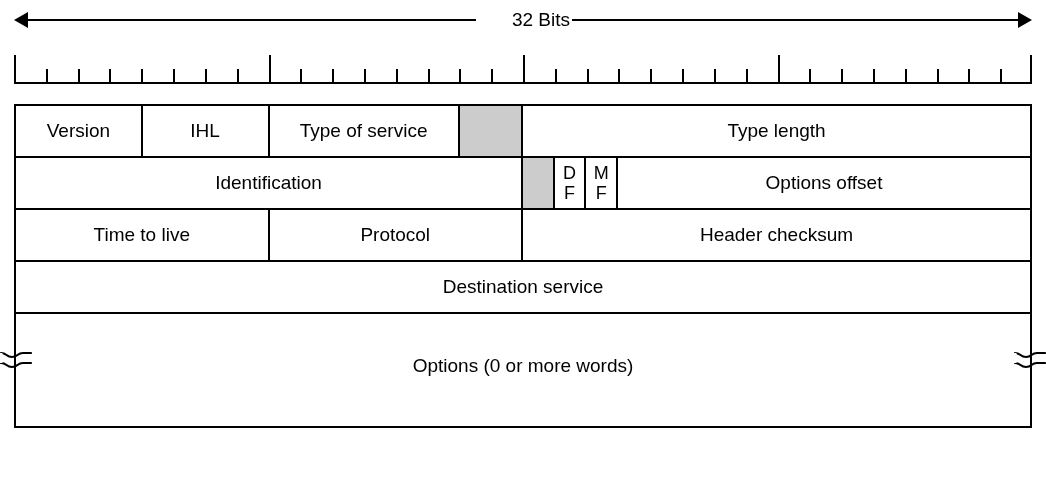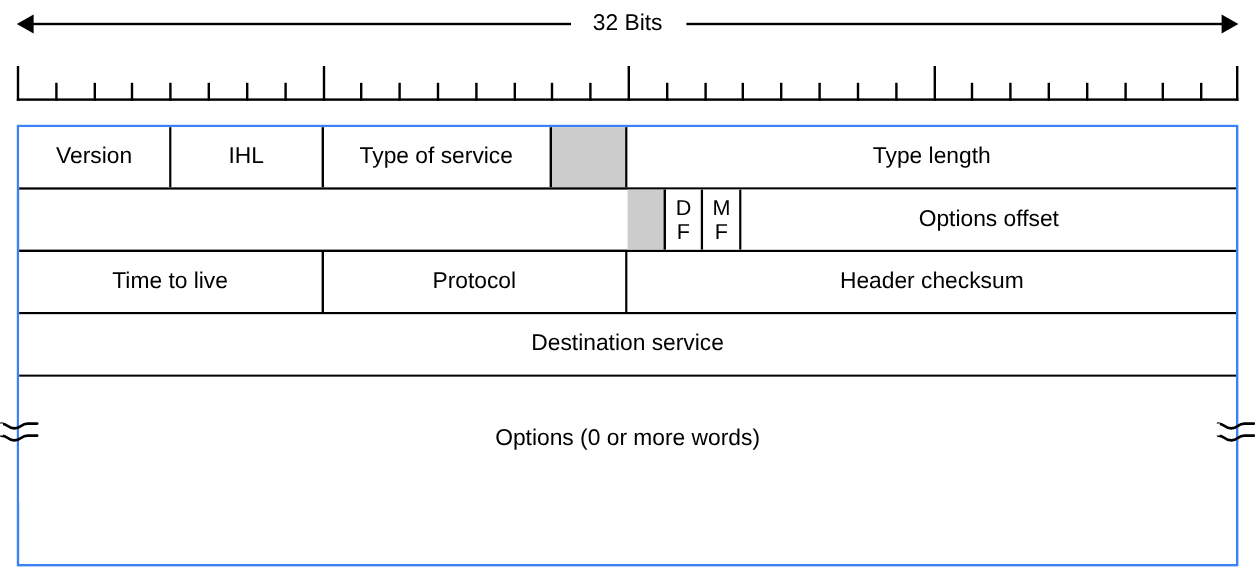--- a/index.html
+++ b/index.html
@@ -42,21 +42,21 @@
     width: 0; height: 0;
     border-top: 8px solid transparent;
     border-bottom: 8px solid transparent;
   }
   #width-arrow .arrow-head.left  { left: 0;  border-right: 14px solid #000; }
   #width-arrow .arrow-head.right { right: 0; border-left: 14px solid #000; }
   #width-arrow .arrow-label {
     position: absolute;
     left: 0; right: 0;
     top: 0;
-    text-align: center;
+    text-align: right;
     font-size: 19px;
     line-height: 28px;
     background: #fff;
     width: 94px;
     margin: 0 auto;
   }
 
   
   #ruler {
     position: absolute;
@@ -80,22 +80,22 @@
   }
   #ruler .tick.minor { height: 15px; }
   #ruler .tick.major { height: 29px; }
 
   
   #header-table {
     position: absolute;
     left: 14px;
     top: 104px;
     width: 1018px;
-    height: 368px;
-    border: 2px solid #3b82f6;
+    height: 324px;
+    border: 2px solid #000000;
     box-sizing: border-box;
   }
   .hdr-row {
     position: relative;
     width: 100%;
     border-bottom: 2px solid #000;
     box-sizing: border-box;
   }
   .hdr-row.last { border-bottom: none; }
   .hdr-row.r1, .hdr-row.r2, .hdr-row.r3 { height: 52px; }
@@ -196,20 +196,23 @@
         </div>
         <div class="cell" style="left: 25%; width: 18.75%;">
           <span>Type of service</span>
         </div>
         <div class="cell shaded" style="left: 43.75%; width: 6.25%;"></div>
         <div class="cell noborder" style="left: 50%; width: 50%;">
           <span>Type length</span>
         </div>
       </div>
       <div class="hdr-row r2">
+        <div class="cell" style="left: 0%; width: 50%;">
+          <span>Identification</span>
+        </div>
         <div class="cell shaded" style="left: 50%; width: 3.125%;"></div>
         <div class="cell flag" style="left: 53.125%; width: 3.125%;"><span>D
 F</span></div>
         <div class="cell flag" style="left: 56.25%; width: 3.125%;"><span>M
 F</span></div>
         <div class="cell noborder" style="left: 59.375%; width: 40.625%;">
           <span>Options offset</span>
         </div>
       </div>
       <div class="hdr-row r3">

